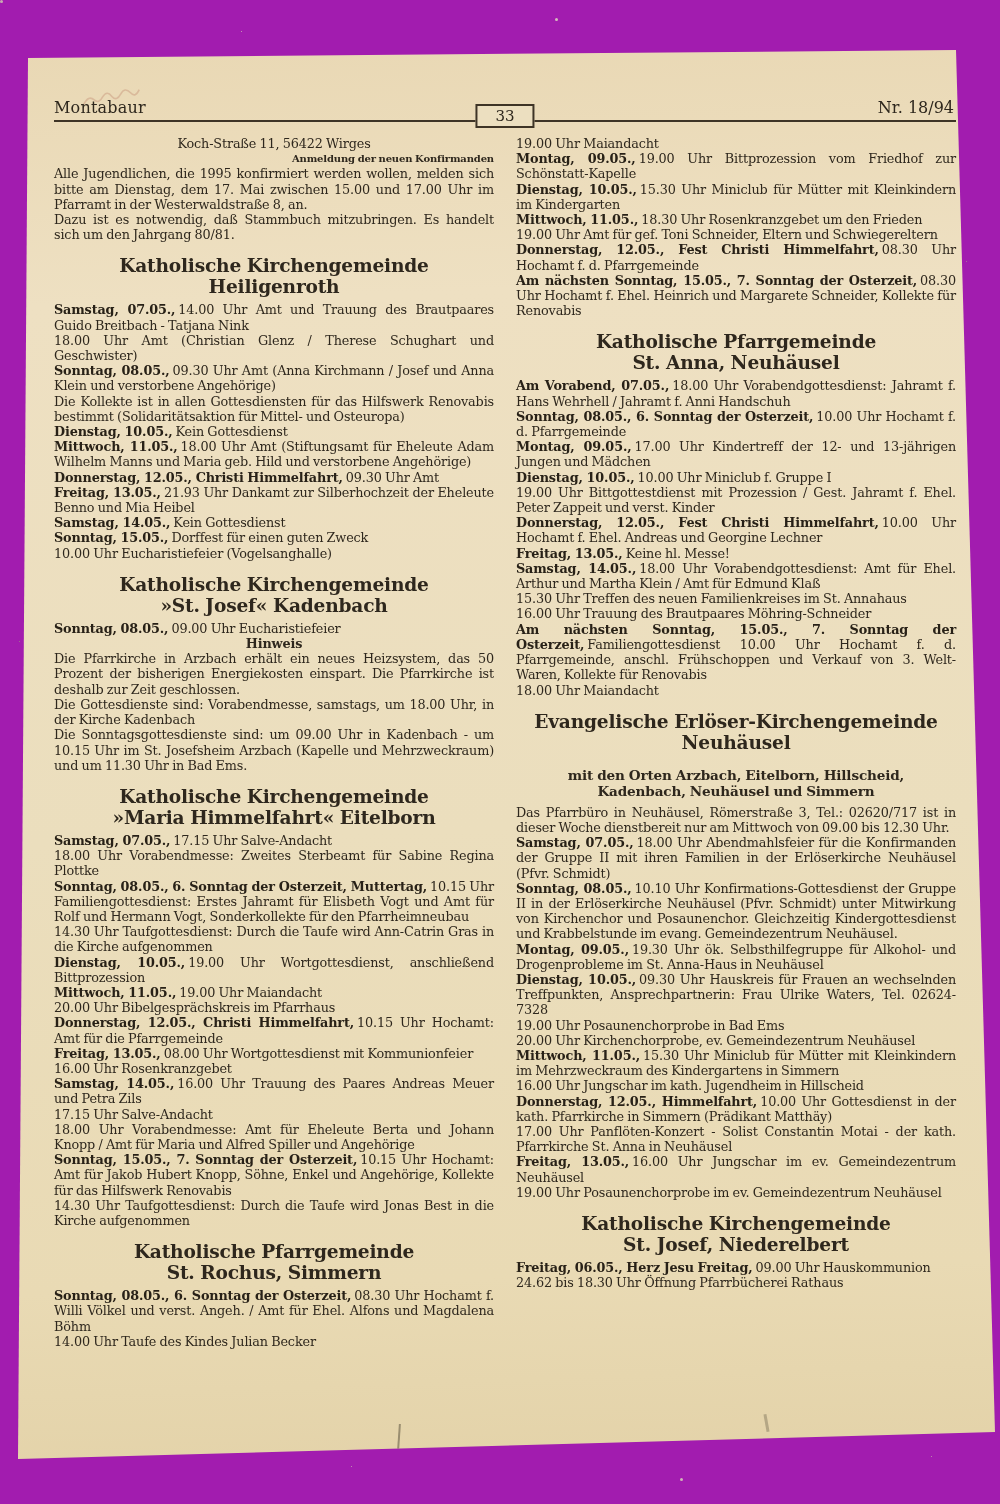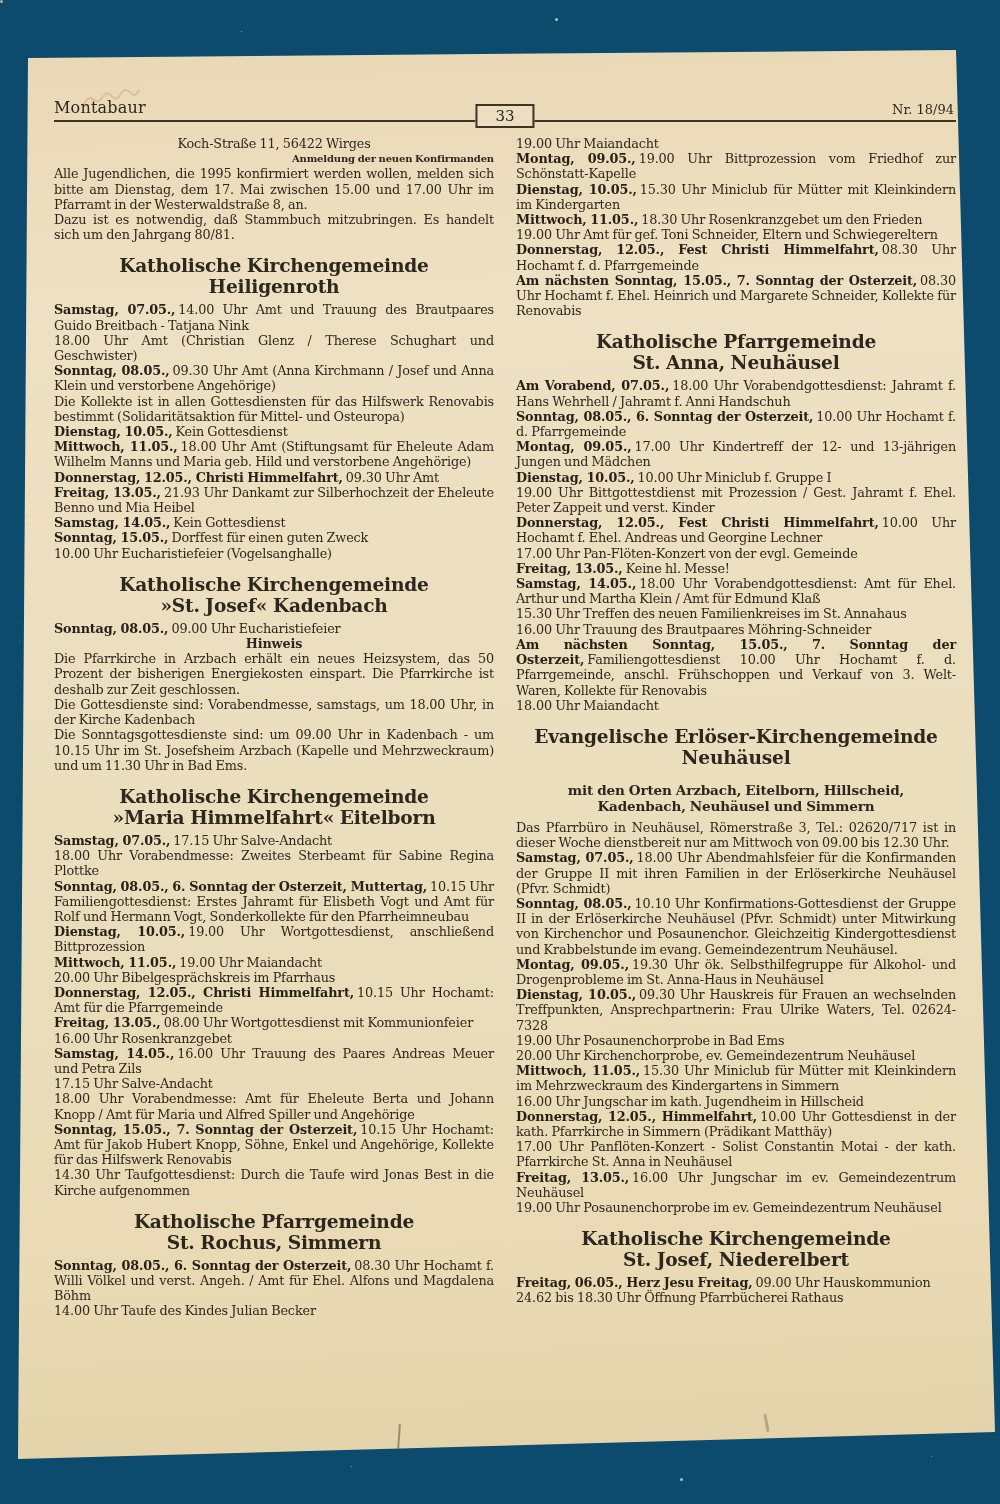--- a/index.html
+++ b/index.html
@@ -1,33 +1,33 @@
 <!DOCTYPE html>
 <html lang="de"><head>
 <meta charset="utf-8">
 <style>
   html,body{margin:0;padding:0;background:#000;}
-  #stage{position:relative;width:1000px;height:1504px;background:#0c4a6e;overflow:hidden;
+  #stage{position:relative;width:1000px;height:1504px;background:#a21caf;overflow:hidden;
          font-family:"DejaVu Serif","Liberation Serif",serif;}
   
   .speck{position:absolute;width:3px;height:3px;border-radius:50%;background:#cfc6b2;opacity:.85;
     box-shadow: 240px 30px 0 -1px #d8cfba, 555px 18px 0 0 #e0d6c0, 748px 118px 0 -1px #c9c0ac,
                 905px 62px 0 -1px #d8cfba, 60px 1390px 0 -1px #b8ae98, 350px 1465px 0 -1px #cfc6b2,
                 680px 1478px 0 0 #d8cfba, 930px 1455px 0 -1px #c9c0ac, 18px 640px 0 -1px #9a9180,
                 965px 260px 0 -1px #aaa08c;}
   
   #paper{position:absolute;left:10px;top:46px;width:986px;height:1418px;
          background:linear-gradient(178deg,#e9d8b4 0%,#eee0c2 18%,#ebdebd 55%,#e9dab4 86%,#e3d2a8 100%);
          clip-path:polygon(18px 12px,946px 4px,985px 1386px,8px 1413px);
          color:#2e271d;}
   #content{position:absolute;left:44px;top:46px;width:902px;}
   
   #pagehead{position:relative;height:28px;border-bottom:2px solid #3e3426;margin-bottom:14px;}
   .head-left{position:absolute;left:0;bottom:3px;font-size:16px;letter-spacing:.2px;}
-  .head-right{position:absolute;right:2px;bottom:3px;font-size:13px;}
+  .head-right{position:absolute;right:2px;bottom:3px;font-size:16px;}
   .pagenum-box{position:absolute;left:50%;bottom:-8px;transform:translateX(-50%);
        border:2px solid #3e3426;background:#ecdfc0;padding:0 18px;font-size:15px;line-height:20px;}
   
   .pencil{position:absolute;left:70px;top:40px;opacity:.28;transform:rotate(-8deg);}
   
   #cols{display:flex;gap:22px;}
   .col{width:440px;font-size:12.8px;line-height:15.2px;text-align:justify;
        letter-spacing:-.15px;word-spacing:-.6px;hyphens:auto;-webkit-hyphens:auto;}
   .col p{margin:0;}
   .col b{font-weight:bold;margin-right:3px;color:#282117;}
@@ -91,20 +91,21 @@
             <p class="entry"><span>Die Pfarrkirche in Arzbach erhält ein neues Heizsystem, das 50 Prozent der bisherigen Energiekosten einspart. Die Pfarrkirche ist deshalb zur Zeit geschlossen.</span></p>
             <p class="entry"><span>Die Gottesdienste sind: Vorabendmesse, samstags, um 18.00 Uhr, in der Kirche Kadenbach</span></p>
             <p class="entry"><span>Die Sonntagsgottesdienste sind: um 09.00 Uhr in Kadenbach - um 10.15 Uhr im St. Josefsheim Arzbach (Kapelle und Mehrzweckraum) und um 11.30 Uhr in Bad Ems.</span></p>
             <h2 class="section-title">
               <span class="tl">Katholische Kirchengemeinde</span>
               <span class="tl">»Maria Himmelfahrt« Eitelborn</span>
             </h2>
             <p class="entry"><b>Samstag, 07.05.,</b><span>17.15 Uhr Salve-Andacht</span></p>
             <p class="entry"><span>18.00 Uhr Vorabendmesse: Zweites Sterbeamt für Sabine Regina Plottke</span></p>
             <p class="entry"><b>Sonntag, 08.05., 6. Sonntag der Osterzeit, Muttertag,</b><span>10.15 Uhr Familiengottesdienst: Erstes Jahramt für Elisbeth Vogt und Amt für Rolf und Hermann Vogt, Sonderkollekte für den Pfarrheimneubau</span></p>
+            <p class="entry"><span>14.30 Uhr Taufgottesdienst: Durch die Taufe wird Ann-Catrin Gras in die Kirche aufgenommen</span></p>
             <p class="entry"><b>Dienstag, 10.05.,</b><span>19.00 Uhr Wortgottesdienst, anschließend Bittprozession</span></p>
             <p class="entry"><b>Mittwoch, 11.05.,</b><span>19.00 Uhr Maiandacht</span></p>
             <p class="entry"><span>20.00 Uhr Bibelgesprächskreis im Pfarrhaus</span></p>
             <p class="entry"><b>Donnerstag, 12.05., Christi Himmelfahrt,</b><span>10.15 Uhr Hochamt: Amt für die Pfarrgemeinde</span></p>
             <p class="entry"><b>Freitag, 13.05.,</b><span>08.00 Uhr Wortgottesdienst mit Kommunionfeier</span></p>
             <p class="entry"><span>16.00 Uhr Rosenkranzgebet</span></p>
             <p class="entry"><b>Samstag, 14.05.,</b><span>16.00 Uhr Trauung des Paares Andreas Meuer und Petra Zils</span></p>
             <p class="entry"><span>17.15 Uhr Salve-Andacht</span></p>
             <p class="entry"><span>18.00 Uhr Vorabendmesse: Amt für Eheleute Berta und Johann Knopp / Amt für Maria und Alfred Spiller und Angehörige</span></p>
             <p class="entry"><b>Sonntag, 15.05., 7. Sonntag der Osterzeit,</b><span>10.15 Uhr Hochamt: Amt für Jakob Hubert Knopp, Söhne, Enkel und Angehörige, Kollekte für das Hilfswerk Renovabis</span></p>
@@ -127,21 +128,20 @@
             <h2 class="section-title">
               <span class="tl">Katholische Pfarrgemeinde</span>
               <span class="tl">St. Anna, Neuhäusel</span>
             </h2>
             <p class="entry"><b>Am Vorabend, 07.05.,</b><span>18.00 Uhr Vorabendgottesdienst: Jahramt f. Hans Wehrhell / Jahramt f. Anni Handschuh</span></p>
             <p class="entry"><b>Sonntag, 08.05., 6. Sonntag der Osterzeit,</b><span>10.00 Uhr Hochamt f. d. Pfarrgemeinde</span></p>
             <p class="entry"><b>Montag, 09.05.,</b><span>17.00 Uhr Kindertreff der 12- und 13-jährigen Jungen und Mädchen</span></p>
             <p class="entry"><b>Dienstag, 10.05.,</b><span>10.00 Uhr Miniclub f. Gruppe I</span></p>
             <p class="entry"><span>19.00 Uhr Bittgottestdienst mit Prozession / Gest. Jahramt f. Ehel. Peter Zappeit und verst. Kinder</span></p>
             <p class="entry"><b>Donnerstag, 12.05., Fest Christi Himmelfahrt,</b><span>10.00 Uhr Hochamt f. Ehel. Andreas und Georgine Lechner</span></p>
-            <p class="entry"><span>17.00 Uhr Pan-Flöten-Konzert von der evgl. Gemeinde</span></p>
             <p class="entry"><b>Freitag, 13.05.,</b><span>Keine hl. Messe!</span></p>
             <p class="entry"><b>Samstag, 14.05.,</b><span>18.00 Uhr Vorabendgottesdienst: Amt für Ehel. Arthur und Martha Klein / Amt für Edmund Klaß</span></p>
             <p class="entry"><span>15.30 Uhr Treffen des neuen Familienkreises im St. Annahaus</span></p>
             <p class="entry"><span>16.00 Uhr Trauung des Brautpaares Möhring-Schneider</span></p>
             <p class="entry"><b>Am nächsten Sonntag, 15.05., 7. Sonntag der Osterzeit,</b><span>Familiengottesdienst 10.00 Uhr Hochamt f. d. Pfarrgemeinde, anschl. Frühschoppen und Verkauf von 3. Welt-Waren, Kollekte für Renovabis</span></p>
             <p class="entry"><span>18.00 Uhr Maiandacht</span></p>
             <h2 class="section-title">
               <span class="tl">Evangelische Erlöser-Kirchengemeinde</span>
               <span class="tl">Neuhäusel</span>
             </h2>

